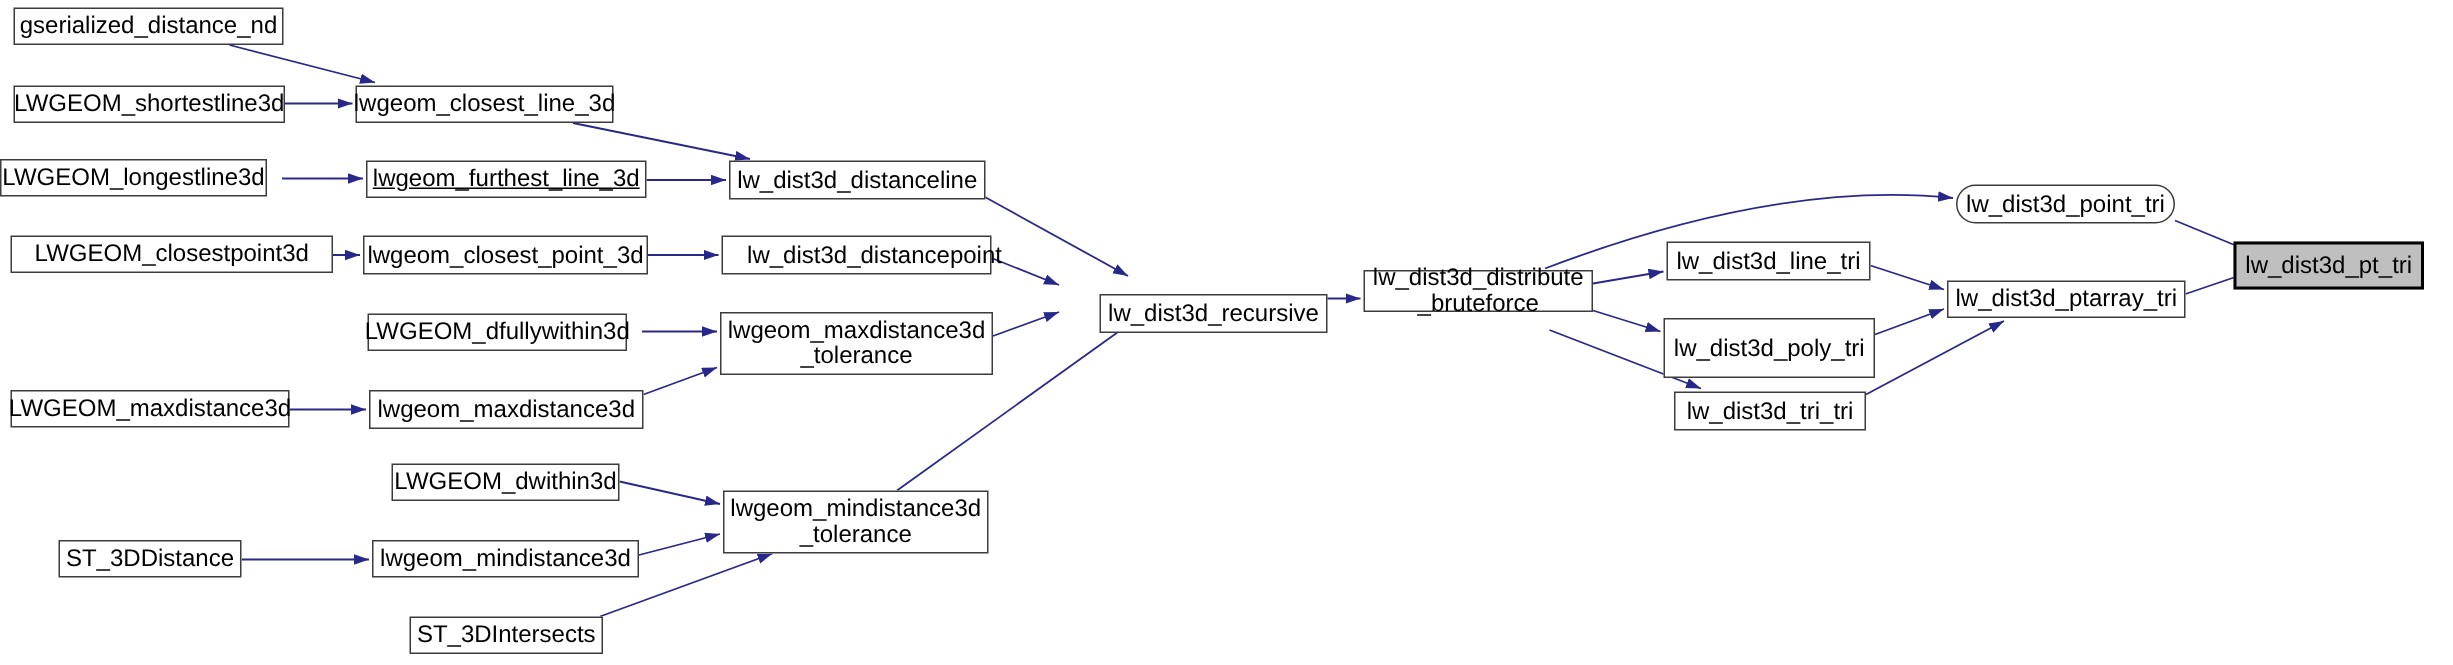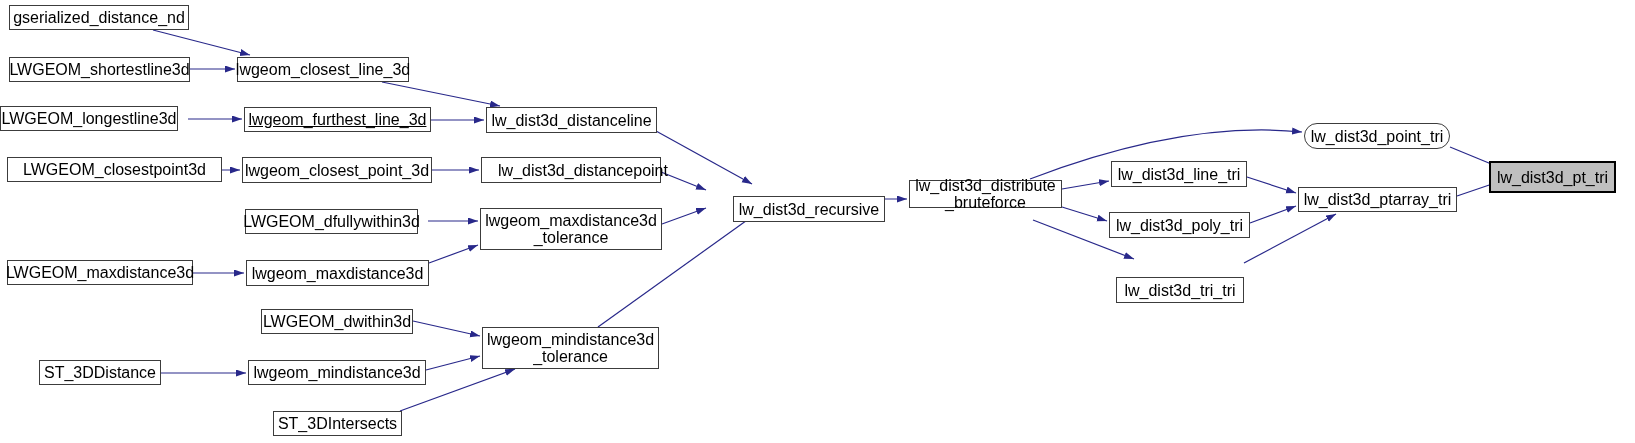--- a/index.html
+++ b/index.html
@@ -92,18 +92,18 @@
       <div class="node" style="left: 39px; top: 360px; width: 122px; height: 25px;">ST_3DDistance</div>
       <div class="node" style="left: 248px; top: 360px; width: 178px; height: 25px;">lwgeom_mindistance3d</div>
       <div class="node" style="left: 482px; top: 327px; width: 177px; height: 42px;">lwgeom_mindistance3d
 _tolerance</div>
       <div class="node" style="left: 273px; top: 411px; width: 129px; height: 25px;">ST_3DIntersects</div>
       <div class="node" style="left: 708px; top: 196px; width: 152px; height: 26px; margin-left: 25px;">lw_dist3d_recursive</div>
       <div class="node" style="left: 909px; top: 180px; width: 153px; height: 28px;">lw_dist3d_distribute
 _bruteforce</div>
       <div class="node" style="left: 1304px; top: 123px; width: 146px; height: 26px; border-radius: 13px;">lw_dist3d_point_tri</div>
       <div class="node" style="left: 1111px; top: 161px; width: 136px; height: 26px;">lw_dist3d_line_tri</div>
-      <div class="node" style="left: 1109px; top: 212px; width: 141px; height: 26px;">lw_dist3d_poly_tri</div>
-      <div class="node" style="left: 1116px; top: 261px; width: 128px; height: 26px; margin-top: 16px;">lw_dist3d_tri_tri</div>
+      <div class="node" style="left: 1109px; top: 212px; width: 141px; height: 40px;">lw_dist3d_poly_tri</div>
+      <div class="node" style="left: 1116px; top: 261px; width: 128px; height: 26px;">lw_dist3d_tri_tri</div>
       <div class="node" style="left: 1298px; top: 187px; width: 159px; height: 25px;">lw_dist3d_ptarray_tri</div>
       <div class="node highlighted" style="left: 1489px; top: 161px; width: 127px; height: 32px;">lw_dist3d_pt_tri</div>
     </div>
 </div>
 
 </body></html>

